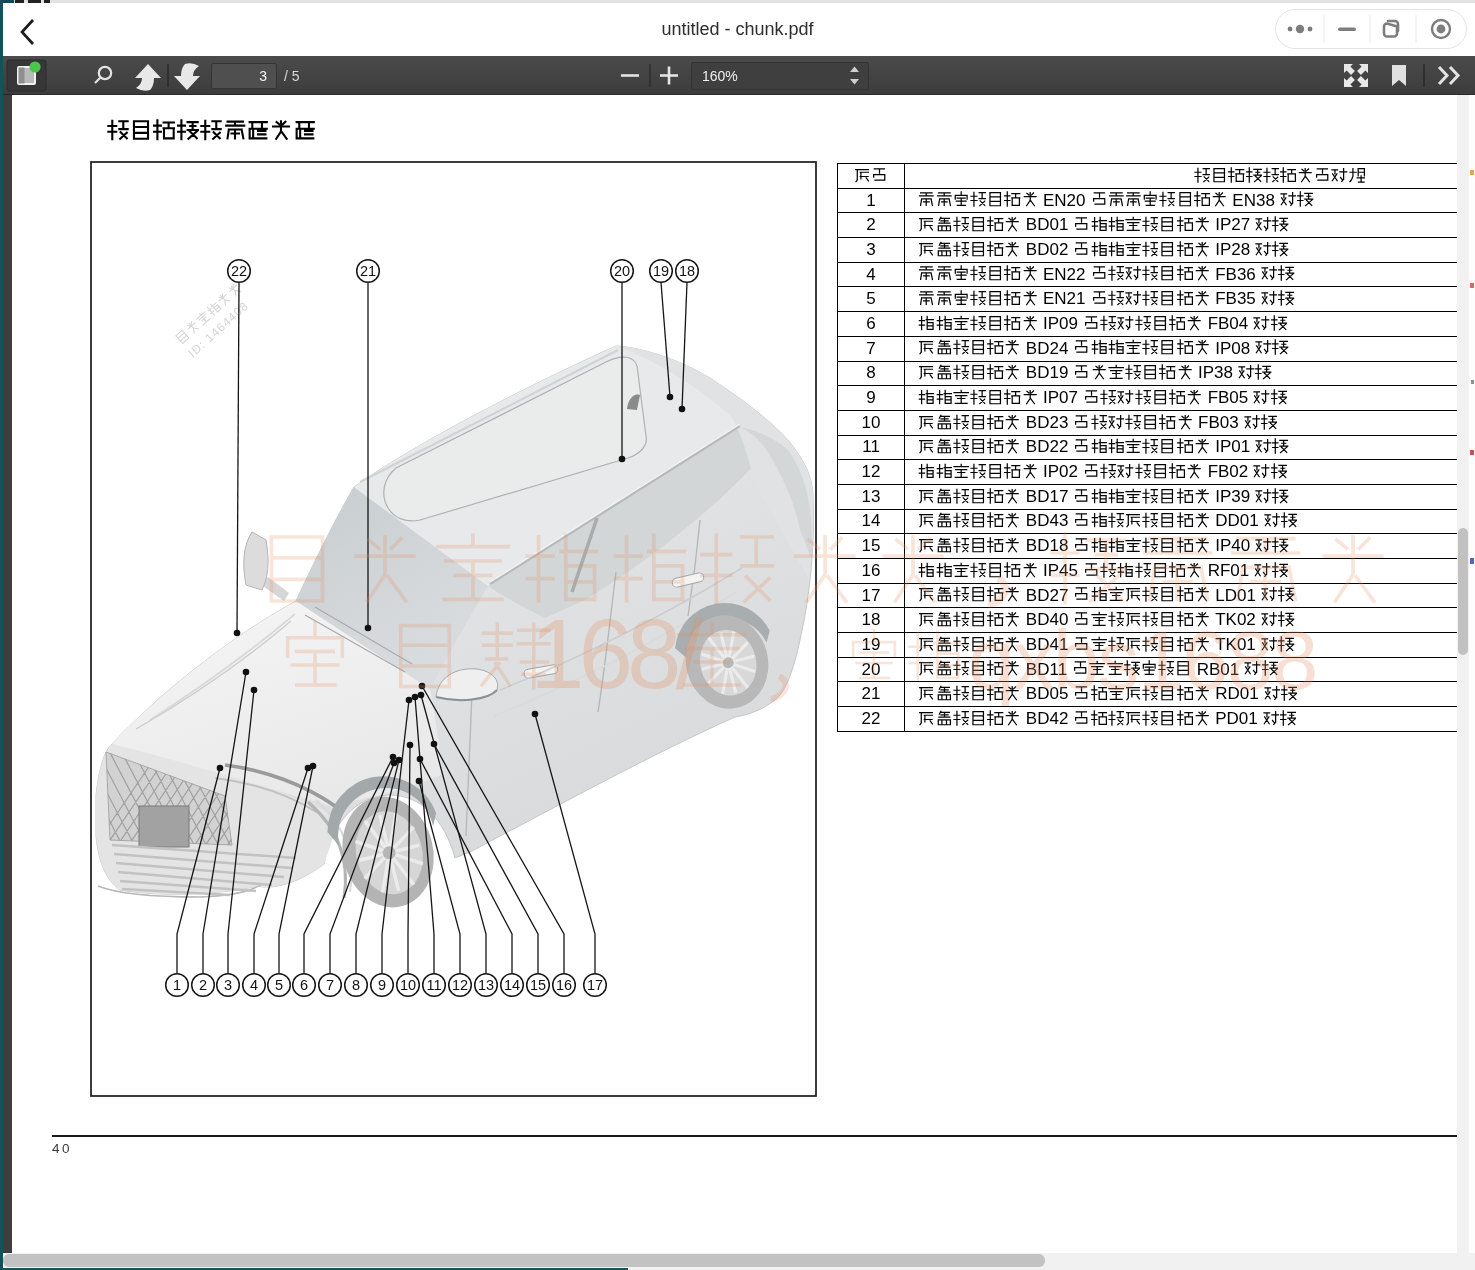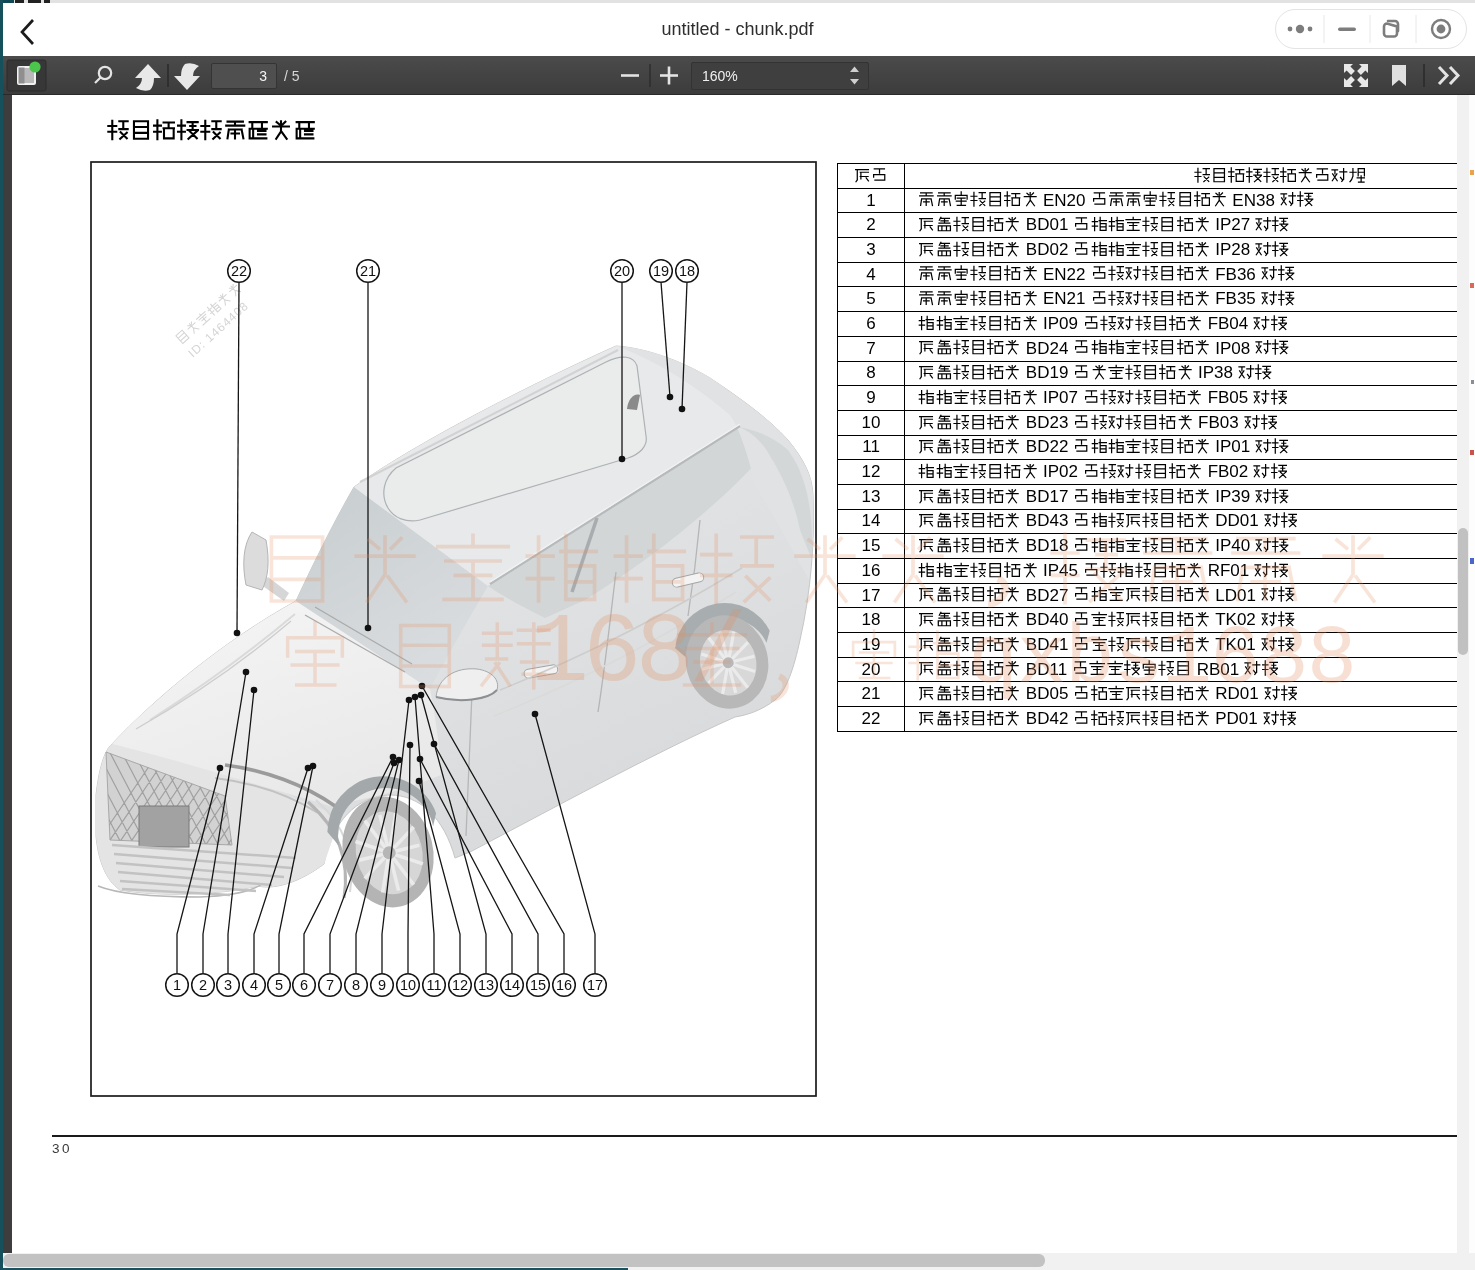--- a/index.html
+++ b/index.html
@@ -34,21 +34,21 @@
 svg.cj{width:16.4px;height:16.4px;margin:0 0.4px;vertical-align:-2.2px;stroke-width:7.5}
 
 #tbl{position:absolute;left:825px;top:68px;border-collapse:collapse;table-layout:fixed;width:818px}
 #tbl td{border:1.4px solid #000;height:24.7px;font-size:17px;color:#000;white-space:nowrap}
 #tbl td.c1{width:67px;min-width:67px;text-align:center}
 #tbl td.c2{width:749px;padding-left:13px}
 #tbl tr.hd td.c2{text-align:center;padding-left:0}
 
 #wm{position:absolute;left:0;top:0;width:1475px;height:1270px;pointer-events:none;color:rgba(228,142,96,.24)}
 svg.wmg{position:absolute;stroke-width:4.6}
-.wmt{position:absolute;font-family:Liberation Mono, monospace;color:rgba(228,142,96,.28)}
+.wmt{position:absolute;font-family:Liberation Sans, sans-serif;color:rgba(228,142,96,.28)}
 #idwm{position:absolute;left:146px;top:172px;width:200px;height:40px;color:#d4d4d4;transform:rotate(-42deg)}
 #idtext{position:absolute;left:4px;top:18px;font-size:12px;color:#d4d4d4;letter-spacing:1px}
 svg.idg{position:absolute;stroke-width:8}
 #footrule{position:absolute;left:40px;top:1040px;width:1405px;height:2px;background:#1a1a1a}
 #pageno{position:absolute;left:40px;top:1046px;font-size:13.5px;color:#3a3a3a;letter-spacing:2.5px}
 </style></head>
 <body>
 <svg width="0" height="0" style="position:absolute">
     <defs>
       <g id="g0">
@@ -1233,21 +1233,21 @@
                 <use href="#g3"></use>
               </svg>&nbsp;PD01 <svg class="cj" viewBox="0 0 100 100">
                 <use href="#g5"></use>
               </svg><svg class="cj" viewBox="0 0 100 100">
                 <use href="#g8"></use>
               </svg></td>
           </tr>
     </tbody>
       </table>
     <div id="footrule"></div>
-    <div id="pageno">30</div>
+    <div id="pageno">40</div>
   </div>
   <div id="vsb">
       <div class="thumb"></div>
     </div>
   <div id="rwhite"></div>
   <div style="position:absolute;left:1470px;top:170px;width:4px;height:5px;background:#e8a44c"></div>
   <div style="position:absolute;left:1470px;top:283px;width:4px;height:5px;background:#d96a5a"></div>
   <div style="position:absolute;left:1470px;top:450px;width:4px;height:5px;background:#c9524a"></div>
   <div style="position:absolute;left:1470px;top:558px;width:4px;height:6px;background:#4a66c9"></div>
   <div style="position:absolute;left:1471px;top:380px;width:3px;height:4px;background:#8a8f96"></div>

